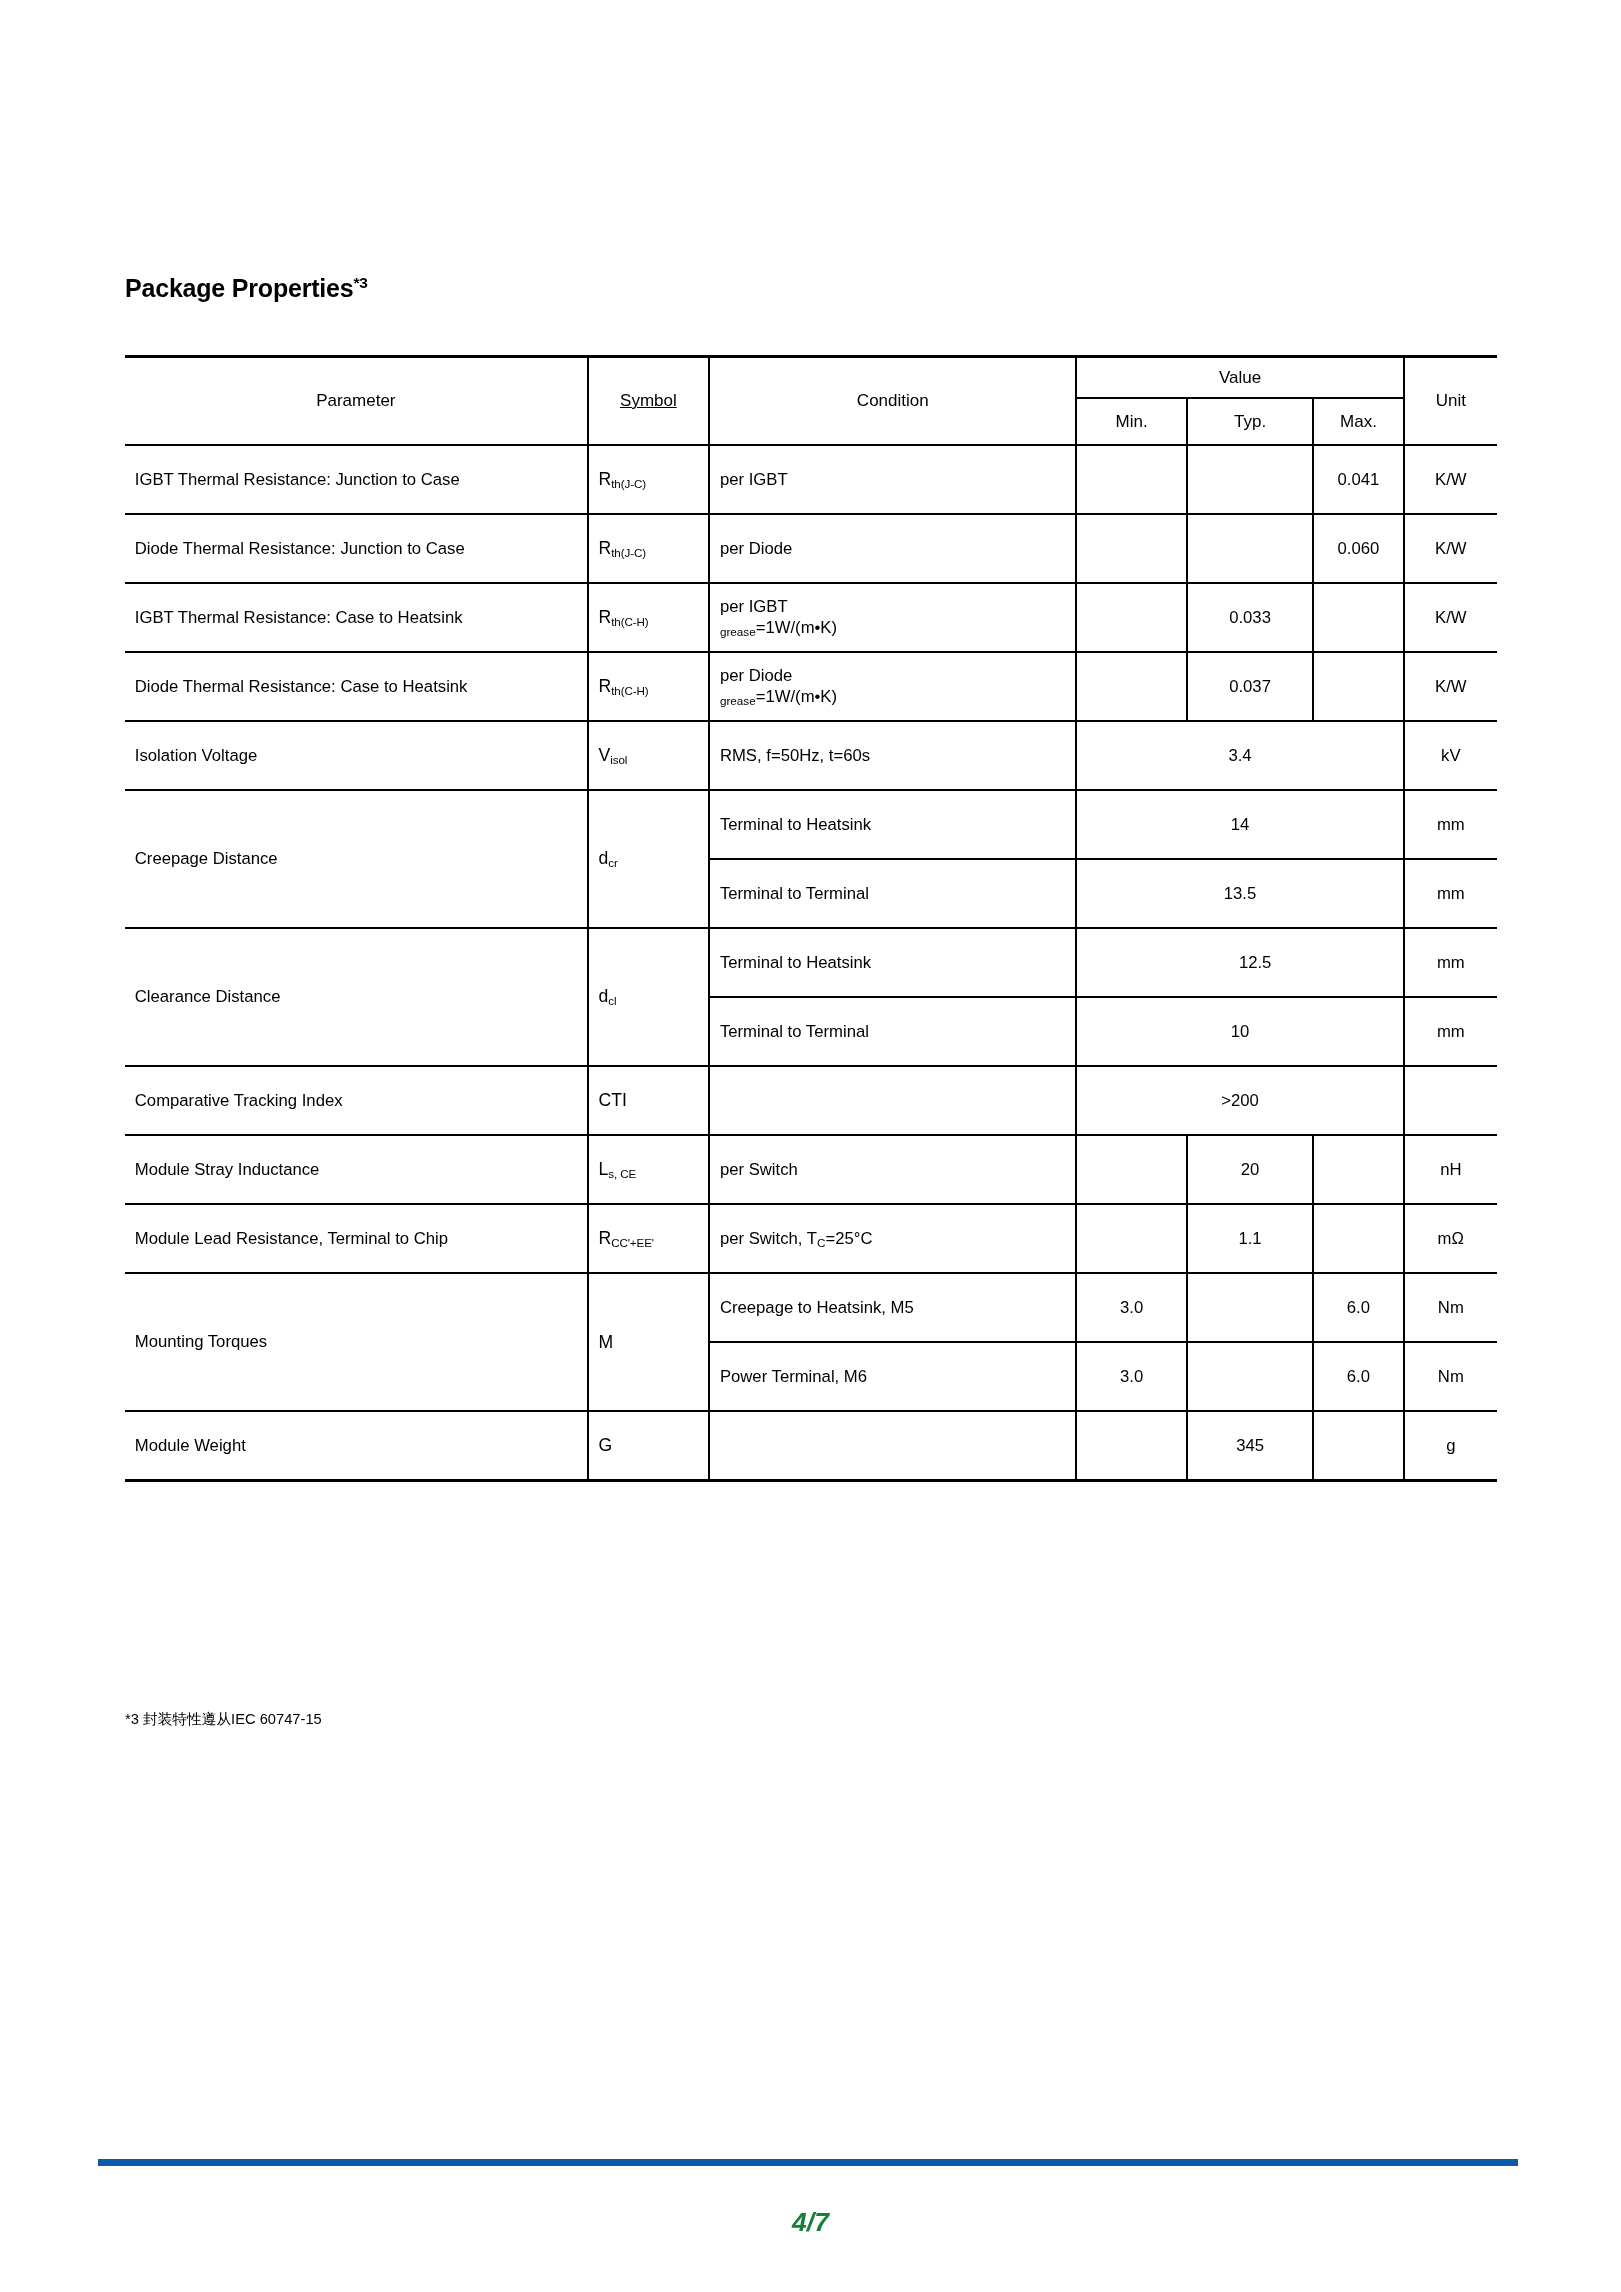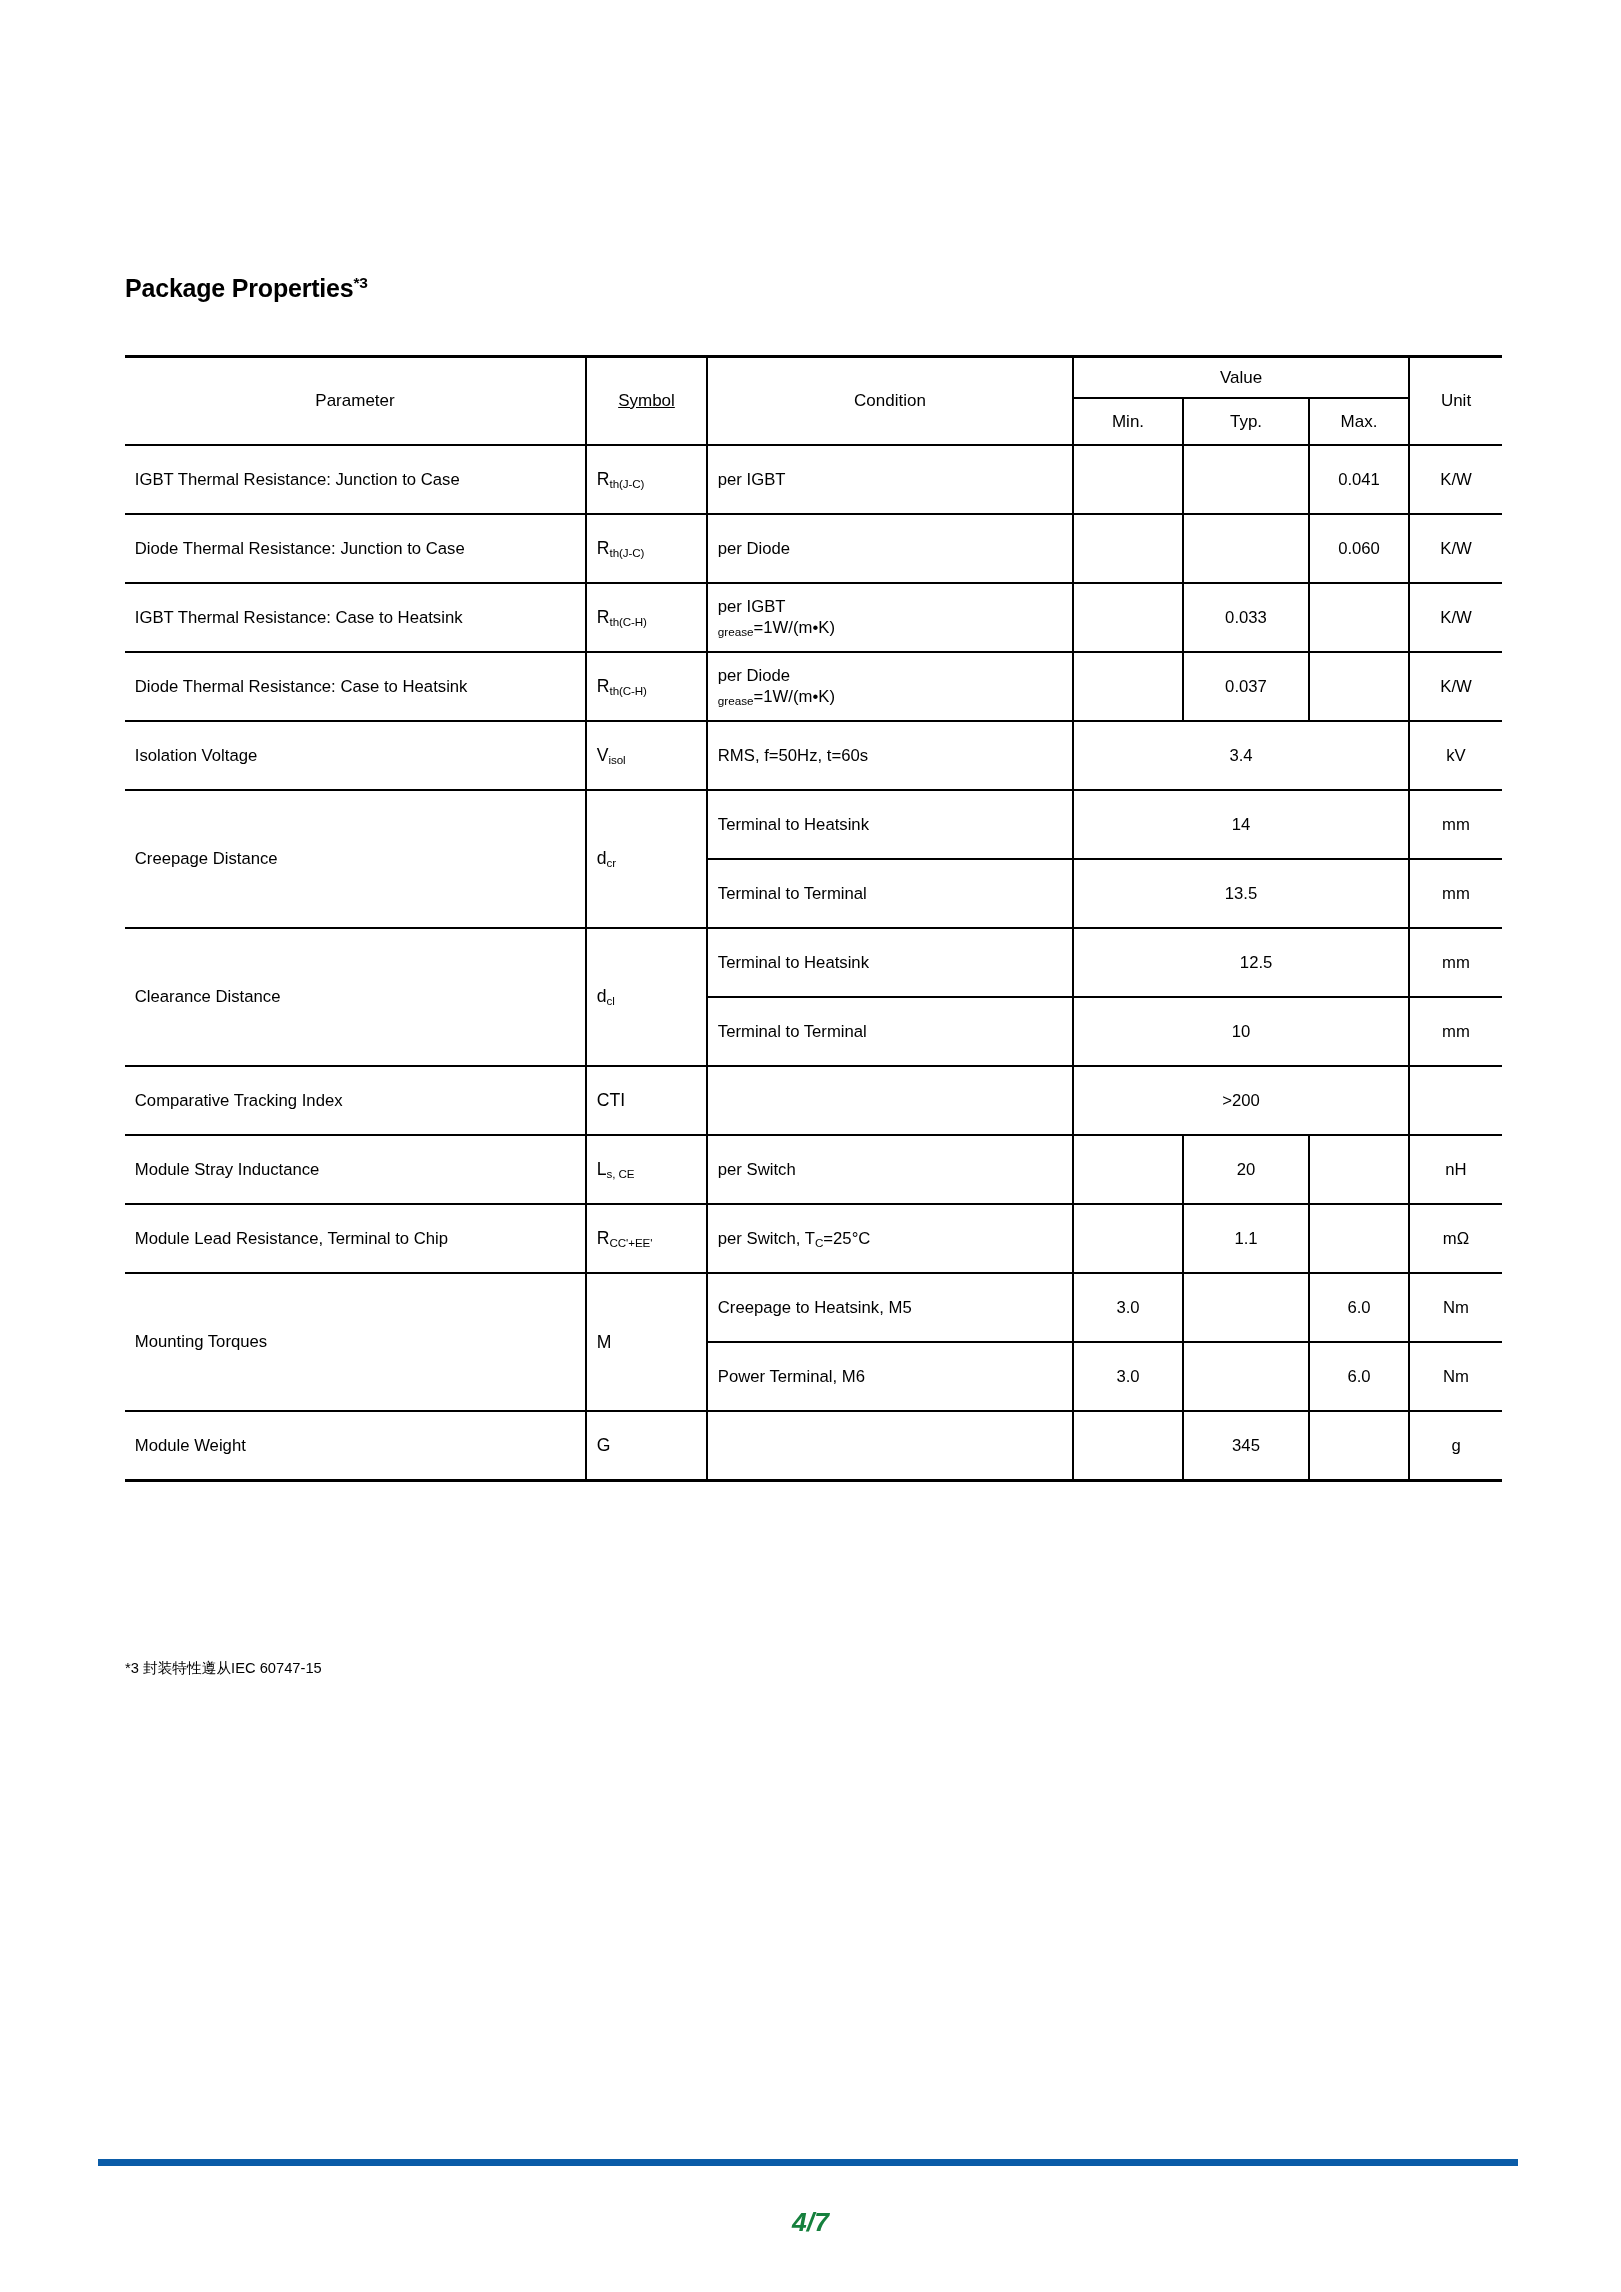--- a/index.html
+++ b/index.html
@@ -68,21 +68,21 @@
   .hrule-top   { border-top: 3.3px solid #000 !important; }
   .hrule       { border-top: 2.9px solid #000 !important; }
   .hrule-thin  { border-top: 2.4px solid #000 !important; }
   .hrule-bot   { border-bottom: 3.3px solid #000 !important; }
 
   .c-param  { width: 461px; }
   .c-symbol { width: 121px; text-align: center; text-decoration: underline; }
   .c-cond   { width: 366px; }
   .c-min    { width: 110px; text-align: center; }
   .c-typ    { width: 126px; text-align: center; }
-  .c-max    { width: 100px; text-align: center; }
+  .c-max    { width: 90px; text-align: center; }
   .c-unit   { width: 93px;  text-align: center; }
 
   th.hdr { text-align: center; font-weight: bold; font-size: 17px; }
 
   td.param { text-align: left; padding-left: 21.6px; }
   td.cond  { text-align: left; padding-left: 15.7px; }
 
   .row-tall td { height: 67px; }
   .row-sub  td { height: 67px; }
 
@@ -90,21 +90,21 @@
   .sym { white-space: nowrap; font-size: 17.6px; }
   .sym sub { font-size: 0.66em; vertical-align: -0.28em; letter-spacing: -0.1px; }
   .cond-txt sub { font-size: 0.70em; vertical-align: -0.25em; }
   .cond-line { display: block; line-height: 1.30; }
   .sub-lead { font-size: 0.70em; vertical-align: -0.22em; }
 
   
   .footnote {
     position: absolute;
     left: 125px;
-    top: 1659px;
+    top: 1710px;
     font-size: 14.7px;
     white-space: nowrap;
   }
 
   
   .footer-rule {
     position: absolute;
     left: 98px;
     top: 2159px;
     width: 1420px;

